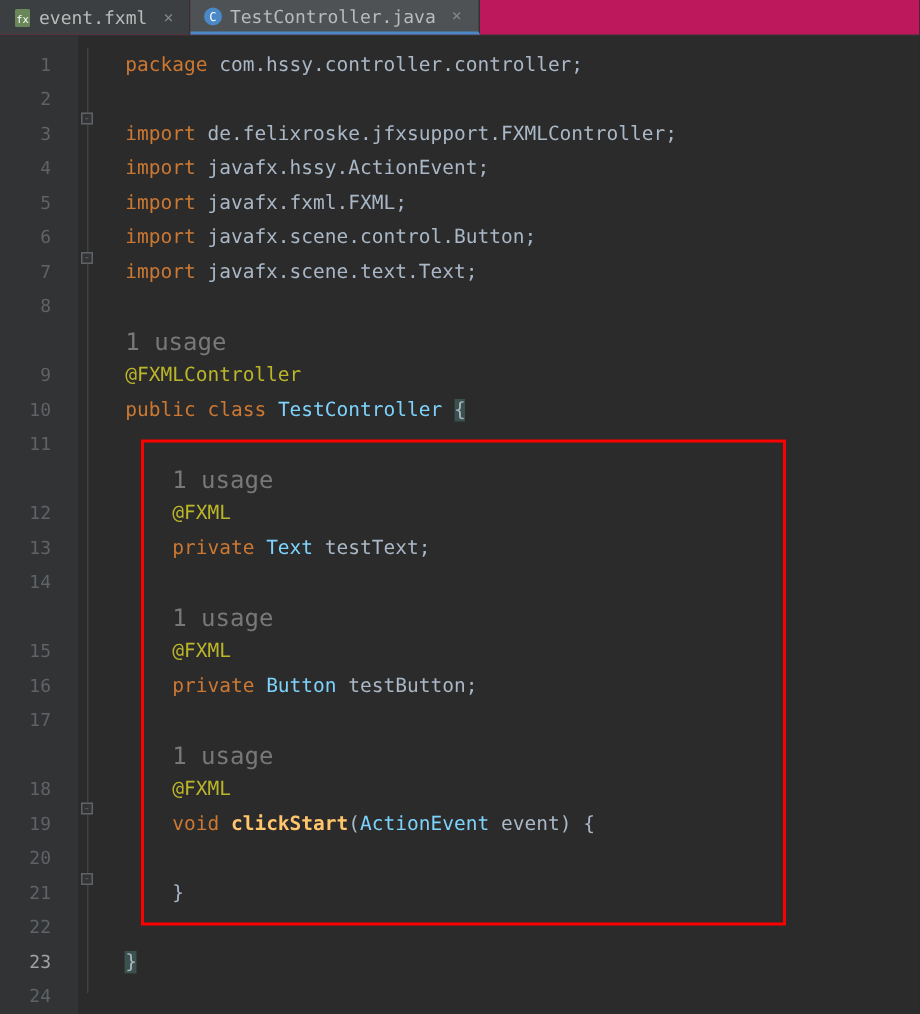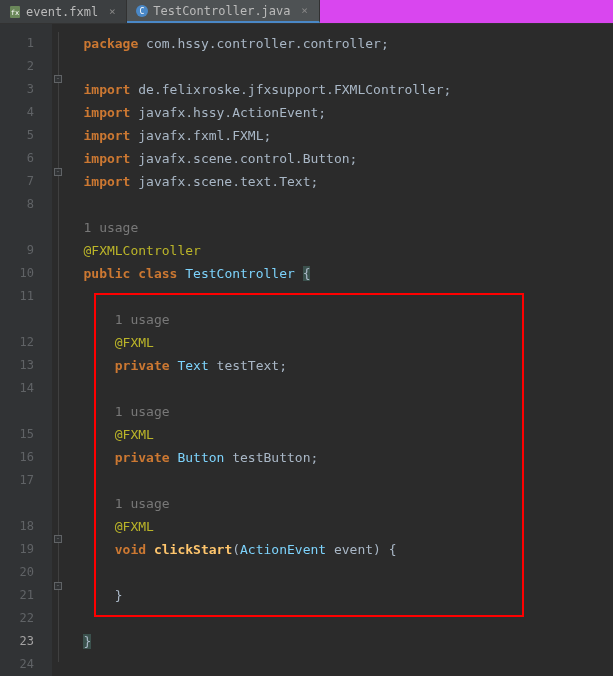--- a/index.html
+++ b/index.html
@@ -7,21 +7,21 @@
       background: #2b2b2b;
       font-family: 'Consolas', 'Monaco', monospace;
       font-size: 13px;
       color: #a9b7c6;
       width: 613px;
       height: 676px;
       overflow: hidden;
     }
     .tabs {
       display: flex;
-      background: #d946ef;
+      background: #be185d;
       height: 24px;
       border-bottom: 1px solid #323232;
     }
     .tab {
       display: flex;
       align-items: center;
       padding: 0 8px;
       height: 100%;
       font-size: 12px;
       color: #bbbbbb;
@@ -101,25 +101,25 @@
       color: #606366;
     }
     .indent-guide {
       position: absolute;
       left: 6px;
       top: 8px;
       width: 1px;
       height: 630px;
       background: #404040;
     }
-    .kw { color: #cc7832; font-weight: bold; }
+    .kw { color: #cc7832; }
     .str { color: #a9b7c6; }
     .type { color: #7dd3fc; }
     .ann { color: #bbb529; }
-    .hint { color: #787878; font-size: 13px; }
+    .hint { color: #787878; font-size: 16px; }
     .method { color: #ffc66d; font-weight: bold; }
     .param { color: #a9b7c6; }
     .punct { color: #a9b7c6; }
     .brace-hl { background: #3b514d; }
     .red-box {
       position: absolute;
       border: 2px solid #ff0000;
       pointer-events: none;
     }
   </style>

